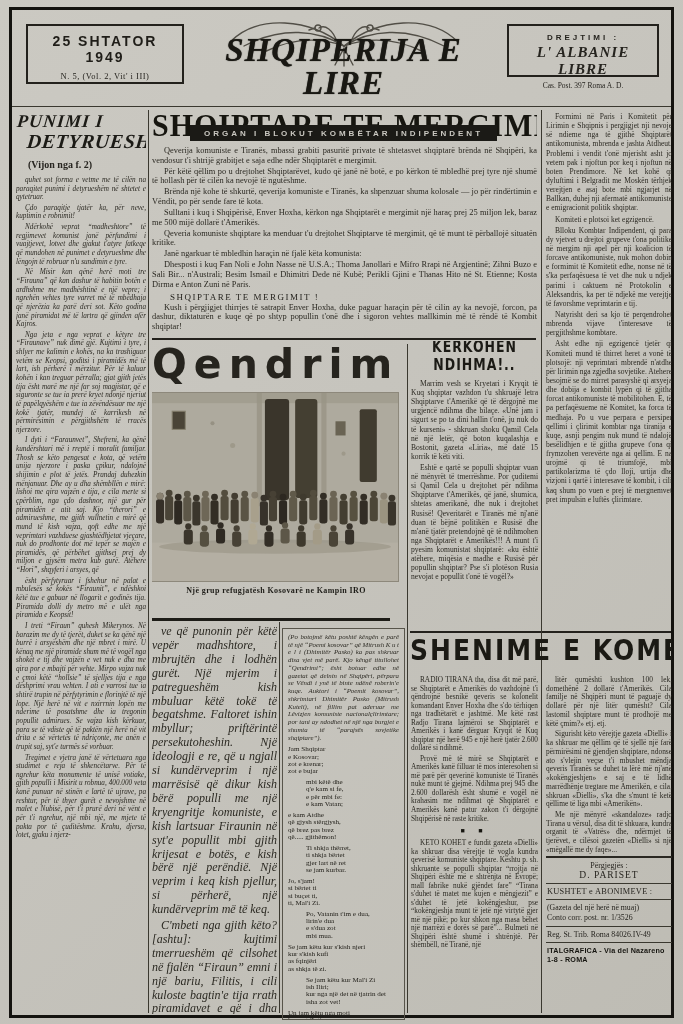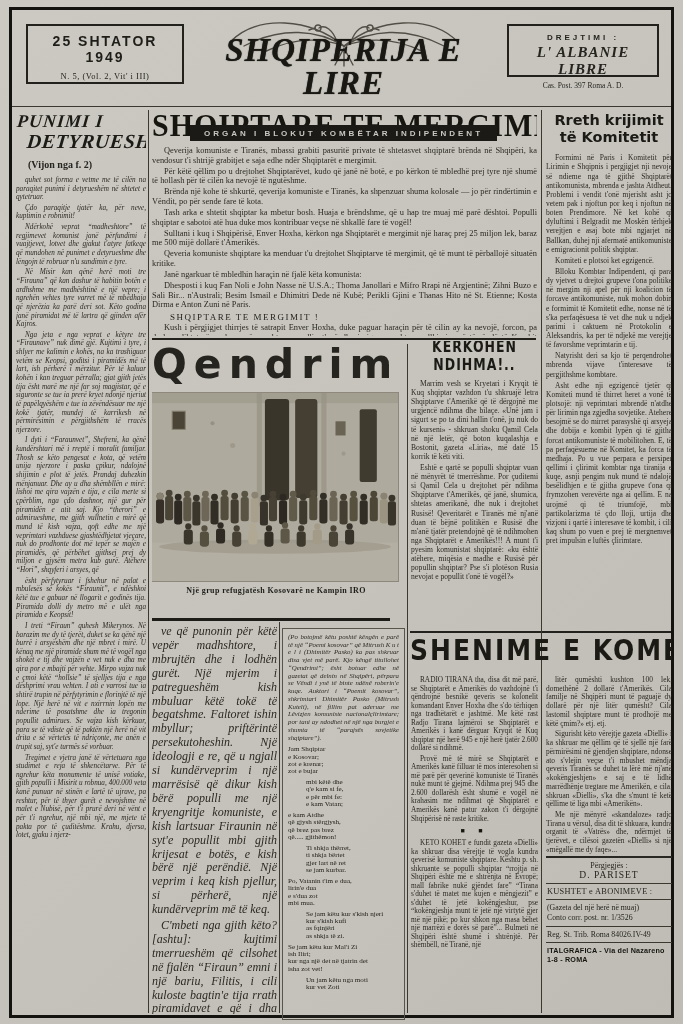--- a/index.html
+++ b/index.html
@@ -177,21 +177,20 @@
         <p>Tregimet e vjetra janë të vërtetuara nga studimet e reja të shkencëtarve. Për të ngrehur këta monumente të unisë votiake, gjith populli i Misirit u robnua, 400.000 veta kanë punuar në stinën e lartë të ujrave, pa reshtur, për të thyer gurët e nevojshme në malet e Nubisë, për t'i prurë deri në vënt e për t'i ngrehur, një mbi një, me mjete të pakta por të çuditëshme. Krahu, djersa, lotet, gjaku i njerz-</p>
       </div>
   </section>
 
   <section class="lead">
     <h2 class="headline">SHQIPTARE  TE  MERGIMIT !</h2>
     <div class="body">
         <p>Qeverija komuniste e Tiranës, mbassi grabiti pasuritë private të shtetasvet shqiptarë brënda në Shqipëri, ka vendosur t'i shtrijë grabitjet e saja edhe ndër Shqiptarët e mergimit.</p>
         <p>Për këtë qëllim po u drejtohet Shqiptarëvet, kudo që janë në botë, e po kërkon të mbledhë prej tyre një shumë të hollash për të cilën ka nevojë të ngutëshme.</p>
         <p>Brënda një kohe të shkurtë, qeverija komuniste e Tiranës, ka shpenzuar shuma kolosale — jo për rindërtimin e Vëndit, po për sende fare të kota.</p>
-        <p>Tash arka e shtetit shqiptar ka mbetur bosh. Huaja e brëndshme, që u hap tre muaj më parë dështoi. Populli shqiptar e sabotoi atë hua duke mos kontribuar veçse në shkallë fare të vogël!</p>
         <p>Sulltani i kuq i Shqipërisë, Enver Hoxha, kërkon nga Shqiptarët e mergimit një haraç prej 25 miljon lek, baraz me 500 mijë dollarë t'Amerikës.</p>
         <p>Qeveria komuniste shqiptare ka menduar t'u drejtohet Shqiptarve të mergimit, që të munt të përballojë situatën kritike.</p>
         <p>Janë ngarkuar të mbledhin haraçin në fjalë këta komunista:</p>
         <p>Dhesposti i kuq Fan Noli e John Nasse në U.S.A.; Thoma Janollari e Mifro Rrapi në Argjentinë; Zihni Buzo e Sali Bir... n'Australi; Besim Ismail e Dhimitri Dede në Kubë; Perikli Gjini e Thanas Hito në St. Etienne; Kosta Dirma e Anton Zuni në Paris.</p>
       </div>
     <div class="cap-line">SHQIPTARE TE MERGIMIT !</div>
     <div class="body">
         <p>Kush i përgjigjet thirrjes të satrapit Enver Hoxha, duke paguar haraçin për të cilin ay ka nevojë, forcon, pa dashur, diktaturën e kuqe që po shtyp popullin t'onë dhe i sigoron vehtes mallkimin më të rëndë të Kombit shqiptar!</p>
       </div>
   </section>
@@ -307,20 +306,26 @@
           <div>që brez pas brez</div>
           <div>që..... gjithëmon!</div>
         </div>
         <div class="stanza">
           <div>Ti shkja thërret,</div>
           <div>ti shkja bërtet</div>
           <div>gjer lart në ret</div>
           <div>se jam kurbar.</div>
         </div>
         <div class="stanza">
+          <div>Jo, s'jam!</div>
+          <div>si bërtet ti</div>
+          <div>si buçet ti,</div>
+          <div>ti, Mal'i Zi.</div>
+        </div>
+        <div class="stanza">
           <div>Po, Vatanin t'im e dua,</div>
           <div>lirin'e dua</div>
           <div>e s'dua zot</div>
           <div>mbi mua.</div>
         </div>
         <div class="stanza">
           <div>Se jam këtu kur s'kish njeri</div>
           <div>kur s'kish kufi</div>
           <div>as fqinjëri</div>
           <div>as shkja të zi.</div>
@@ -346,21 +351,20 @@
         <p>RADIO TIRANA tha, disa dit më parë, se Shqiptarët e Amerikës do vazhdojnë t'i qëndrojnë besnikë qeveris se kolonelit komandant Enver Hoxha dhe s'do tërhiqen nga tradhëtarët e jashtmë. Me këtë rast Radjo Tirana lajmëroi se Shqiptarët e Amerikës i kanë dërguar Kryqit të Kuq shqiptar një herë 945 e një herë tjatër 2.600 dollarë si ndihmë.</p>
         <p>Provë më të mirë se Shqiptarët e Amerikës kanë filluar të mos interesohen si më parë për qeverinë komuniste të Tiranës nukë munt të gjejmë. Ndihma prej 945 dhe 2.600 dollarësh ësht shumë e vogël në krahasim me ndihmat që Shqiptarët e Amerikës kanë patur zakon t'i dërgojnë Shqipërisë në raste kritike.</p>
       </div>
     <div class="sep">■  ■</div>
     <div class="body">
         <p>KETO KOHET e fundit gazeta «Dielli» ka shkruar disa vërejtje të vogla kundra qeverisë komuniste shqiptare. Kështu p. sh. shkruante se populli shqiptar “rrojtja në Shqipëri është më e shtrënjta në Evropë; mall fabrike nukë gjëndet fare” “Tirana s'duhet të matet me kujen e mëngjezit” e s'duhet të jetë kokëngjeshur, pse “kokëngjeshja munt të jetë një virtytë gjer më një pikë; po kur shkon nga masa bëhet një marrëzi e dorës së parë”... Bulmeti në Shqipëri është shumë i shtrënjtë. Për shëmbëll, në Tiranë, një</p>
       </div>
   </section>
 
   <section class="col5top">
-    <h3 class="r-title">Rreth krijimit të Komitetit</h3>
     <div class="body">
         <p>Formimi në Paris i Komitetit për Lirimin e Shqipnis i pergjigjet nji nevoje së ndieme nga të gjithë Shqiptarët antikomunista, mbrenda e jashta Atdheut. Problemi i vendit t'onë mjerisht asht jo vetem pak i njoftun por keq i njoftun në boten Prendimore. Në ket kohë qi dyluftimi i Belgradit me Moskën tërhjek verejtjen e asaj bote mbi ngjarjet në Ballkan, duhej nji afermatë antikomuniste e emigracionit politik shqiptar.</p>
         <p>Komiteti e plotsoi ket egzigencë.</p>
         <p>Blloku Kombtar Indipendent, qi para dy vjetvet u drejtoi grupeve t'ona politike në mergim nji apel për nji koalicion të forcave antikomuniste, nuk mohon dobin e formimit të Komitetit edhe, nonse në të s'ka perfaqësuesa të vet dhe nuk u ndjek parimi i caktuem në Protokolin e Aleksandris, ka per të ndjekë me verejtje të favorshme veprimtarin e tij.</p>
         <p>Natyrisht deri sa kjo të perqendrohet mbrenda vijave t'interesave të pergjithshme kombtare.</p>
         <p>Asht edhe nji egzigencë tjetër qi Komiteti mund të thirret heret a vonë të plotsojë: nji veprimtari mbrendë n'atdhe për lirimin nga zgjedha sovjetike. Atehere besojmë se do mirret parasyshë qi arsyeja dhe dobija e kombit lypën qi të gjitha forcat antikomuniste të mobilitohen. E, të pa perfaqësueme në Komitet, ka forca të medhaja. Po u vue perpara e persiper qellimi i çlirimit kombtar nga tiranija e kuqe, asnji pengim nuk mund të ndalojë besëlidhjen e të gjitha grupeve t'ona qi frymzohen verevërte nga ai qellim. E na urojmë qi të triumfojë, mbi partikolarizma të çdo lloji, urtija dhe vizjoni i qartë i interesave të kombit, i cili kaq shum po vuen e prej të mergnemvet pret impulsin e luftës çlirimtare.</p>
       </div>
   </section>
   <section class="col5c">
     <div class="body">

